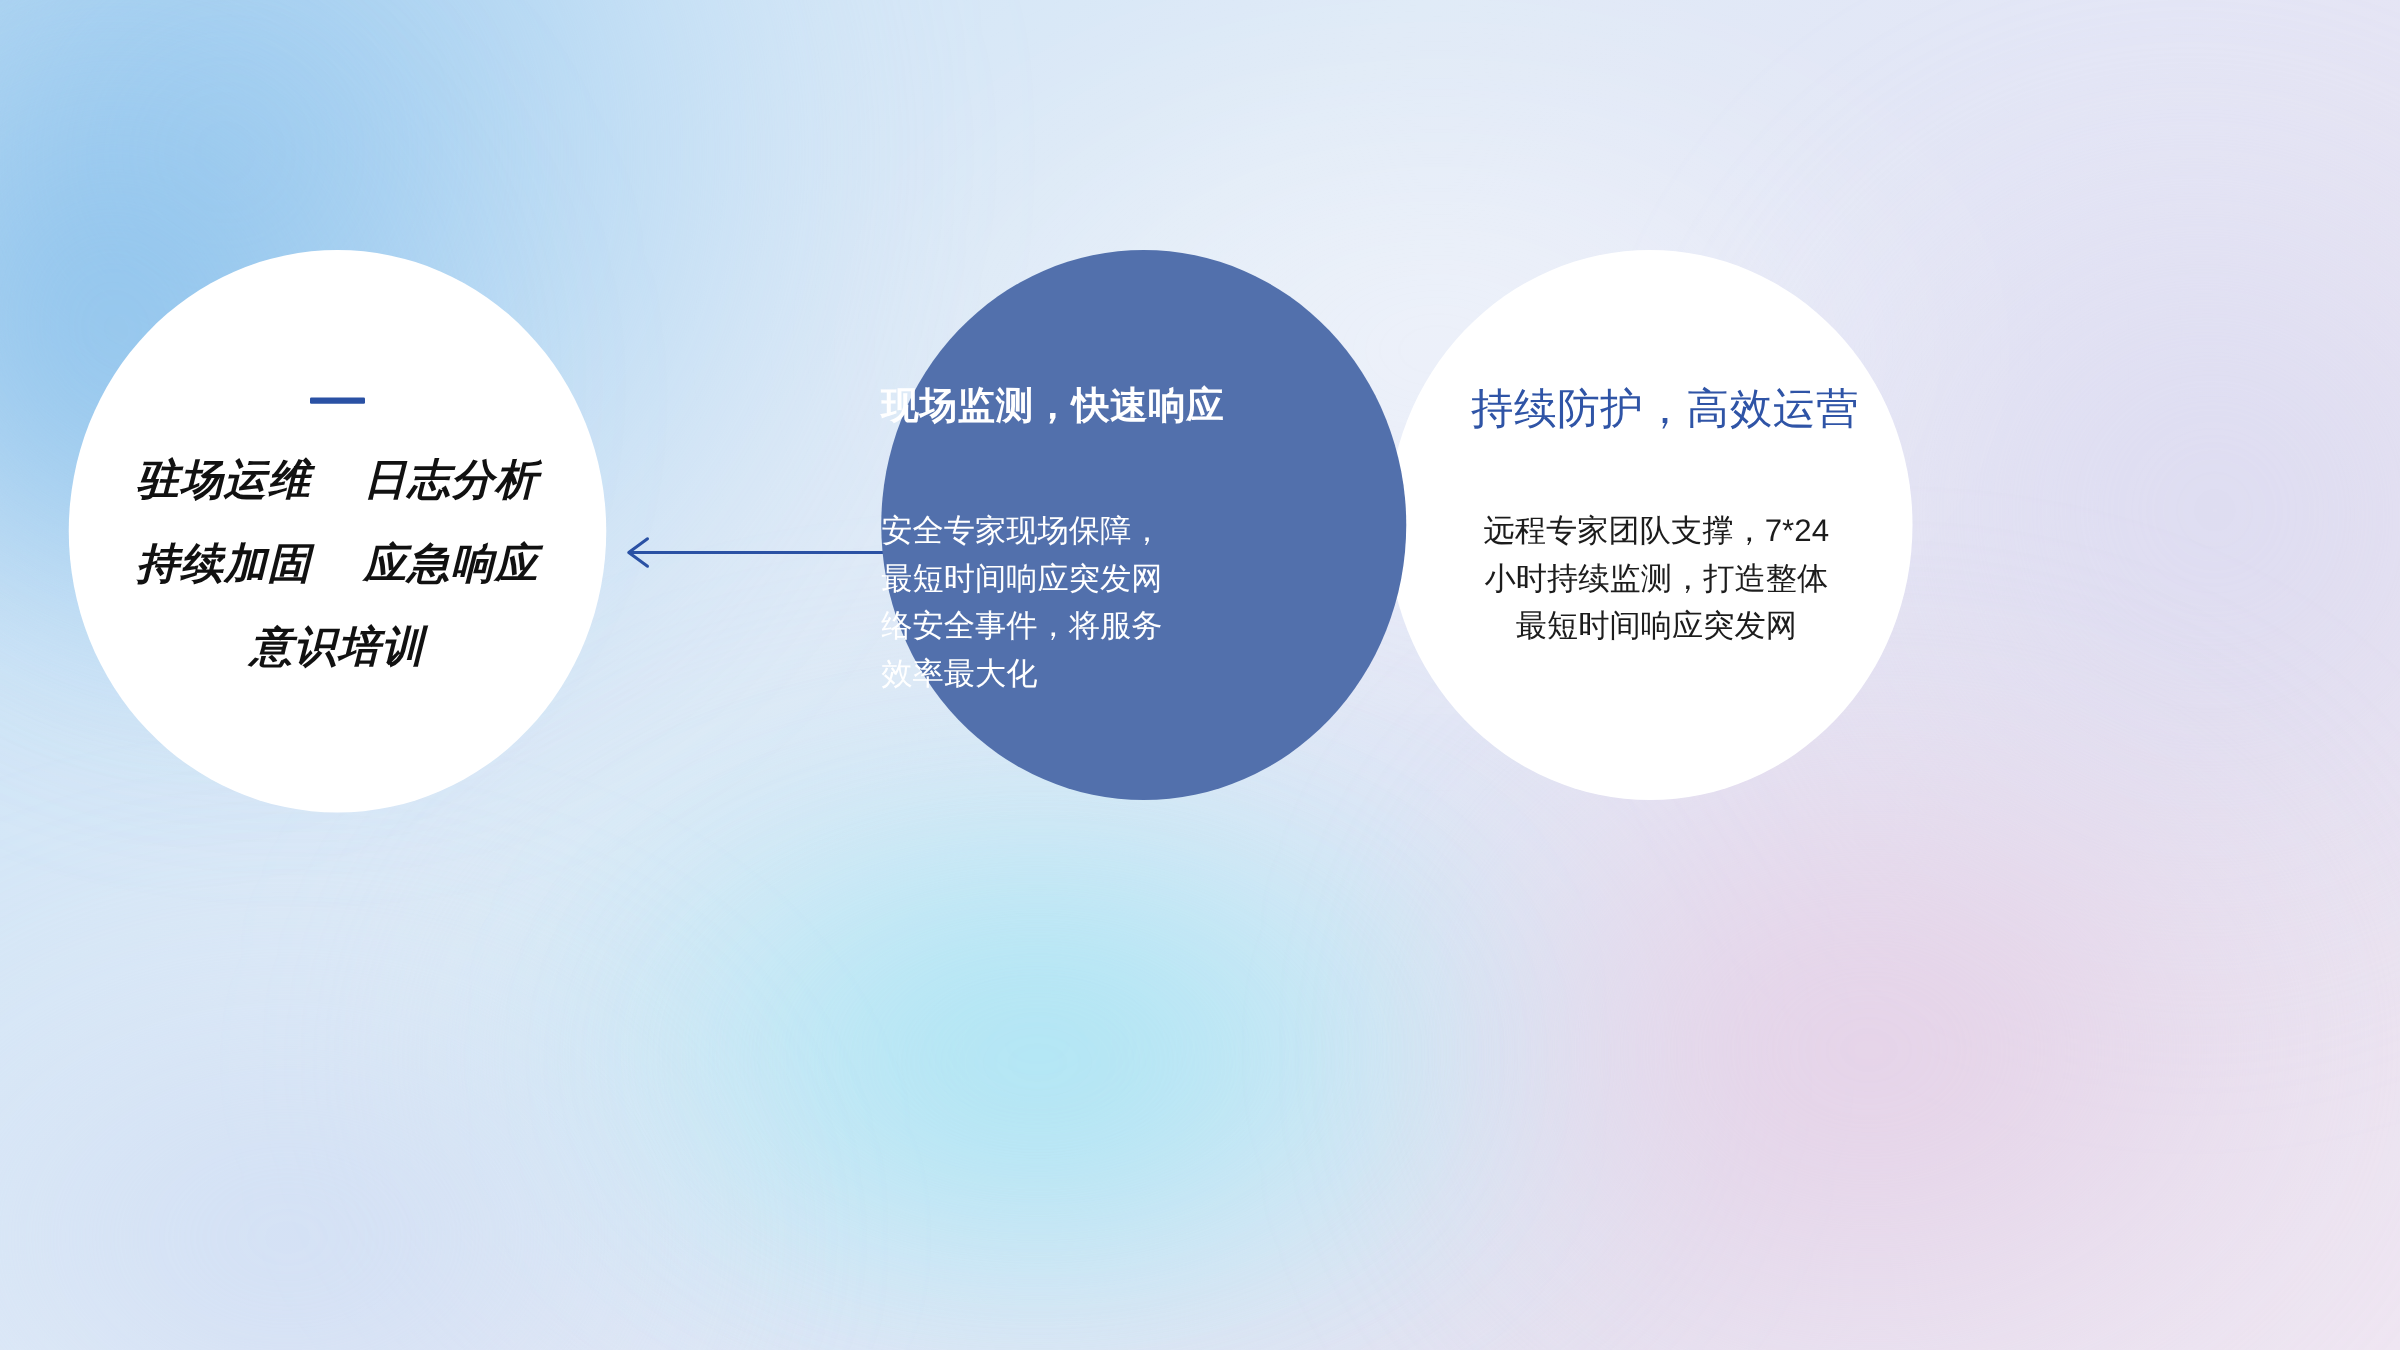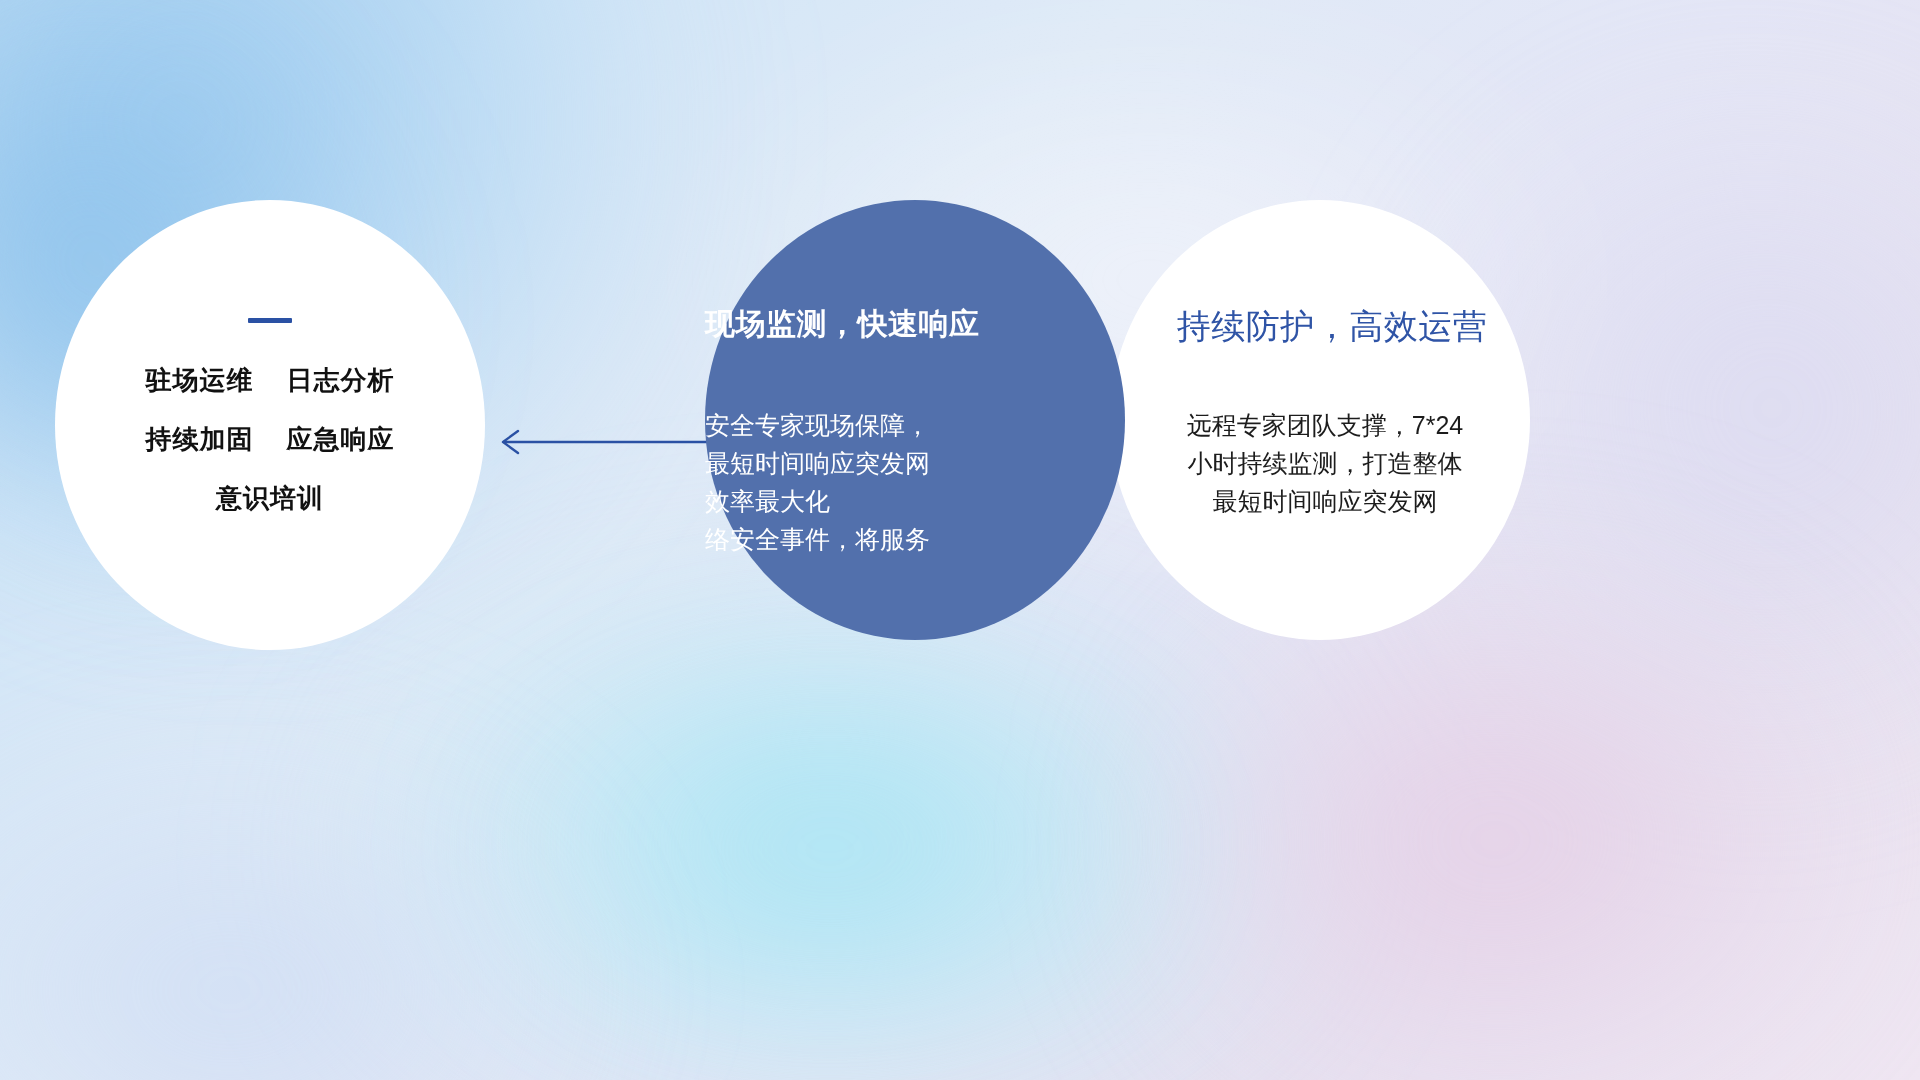--- a/index.html
+++ b/index.html
@@ -115,27 +115,28 @@
   }
   .accent-dash {
     width: 44px;
     height: 5px;
     background: #2a51a4;
     border-radius: 1px;
     margin-bottom: 44px;
   }
   .left-line {
     color: #111111;
-    font-size: 26px;
+    font-size: 34px;
     font-weight: bold;
     letter-spacing: 1px;
     line-height: 1.0;
     margin-bottom: 33px;
     white-space: pre;
     text-align: right;
+    font-style: italic;
   }
   .left-line.last {
     margin-bottom: 0;
   }
 
   
   .mid-inner {
     position: absolute;
     left: 705px; top: 200px;
     width: 420px; height: 440px;
@@ -246,22 +247,22 @@
     <div class="left-line">驻场运维    日志分析</div>
     <div class="left-line">持续加固    应急响应</div>
     <div class="left-line last">意识培训</div>
   </div>
 
   <div class="mid-inner">
     <div class="mid-title">现场监测，快速响应</div>
     <div class="mid-body">
       <div>安全专家现场保障，</div>
       <div>最短时间响应突发网</div>
+      <div>络安全事件，将服务</div>
       <div>效率最大化</div>
-      <div>络安全事件，将服务</div>
     </div>
   </div>
 
   <div class="right-inner">
     <div class="right-title">持续防护，高效运营</div>
     <div class="right-body">
       <div>远程专家团队支撑，7*24</div>
       <div>小时持续监测，打造整体</div>
       <div>最短时间响应突发网</div>
     </div>

